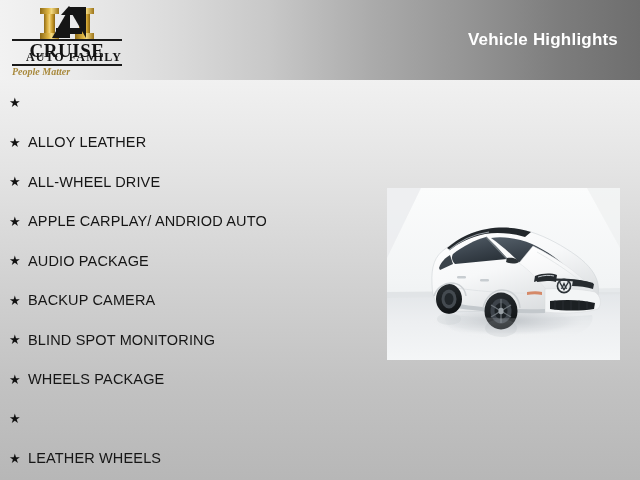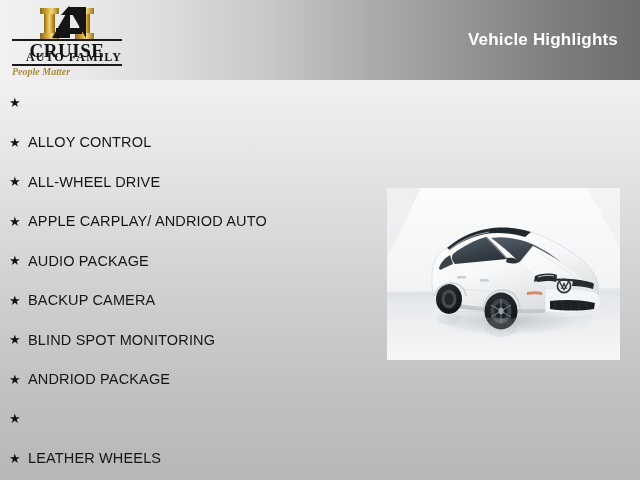--- a/index.html
+++ b/index.html
@@ -240,21 +240,21 @@
   </div>
 
   <div id="feature-list">
 
     <div class="feature-item">
       <span class="feature-star">★</span>
     </div>
 
     <div class="feature-item">
       <span class="feature-star">★</span>
-      <span class="feature-label">ALLOY CONTROL</span>
+      <span class="feature-label">ALLOY LEATHER</span>
     </div>
 
     <div class="feature-item">
       <span class="feature-star">★</span>
       <span class="feature-label">ALL-WHEEL DRIVE</span>
     </div>
 
     <div class="feature-item">
       <span class="feature-star">★</span>
       <span class="feature-label">APPLE CARPLAY/ ANDRIOD AUTO</span>
@@ -270,21 +270,21 @@
       <span class="feature-label">BACKUP CAMERA</span>
     </div>
 
     <div class="feature-item">
       <span class="feature-star">★</span>
       <span class="feature-label">BLIND SPOT MONITORING</span>
     </div>
 
     <div class="feature-item">
       <span class="feature-star">★</span>
-      <span class="feature-label">ANDRIOD PACKAGE</span>
+      <span class="feature-label">WHEELS PACKAGE</span>
     </div>
 
     <div class="feature-item">
       <span class="feature-star">★</span>
     </div>
 
     <div class="feature-item">
       <span class="feature-star">★</span>
       <span class="feature-label">LEATHER WHEELS</span>
     </div>

